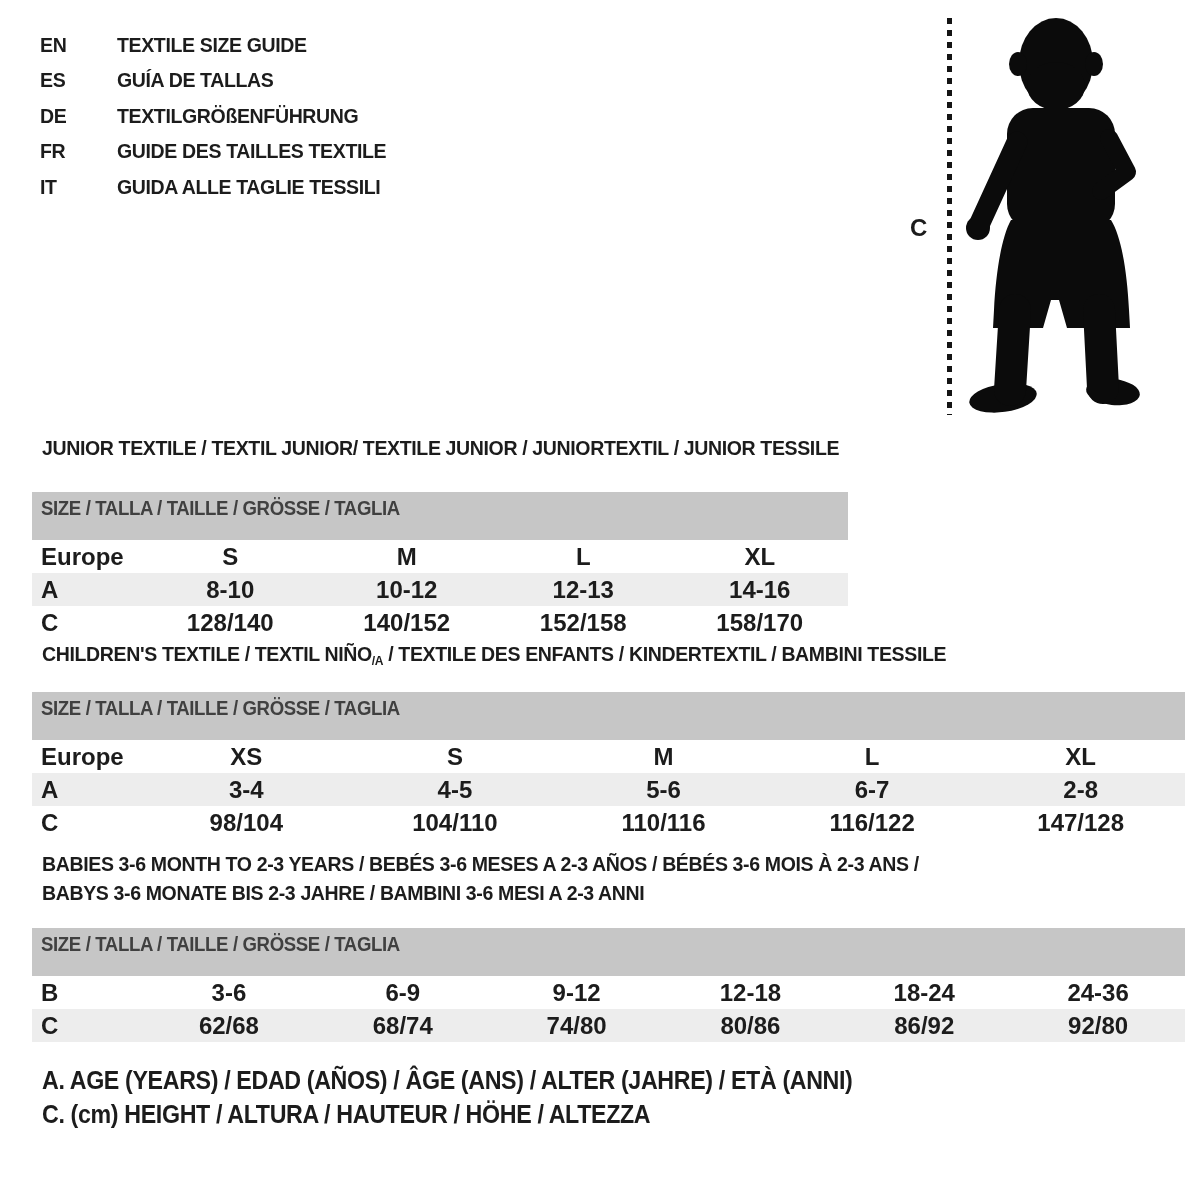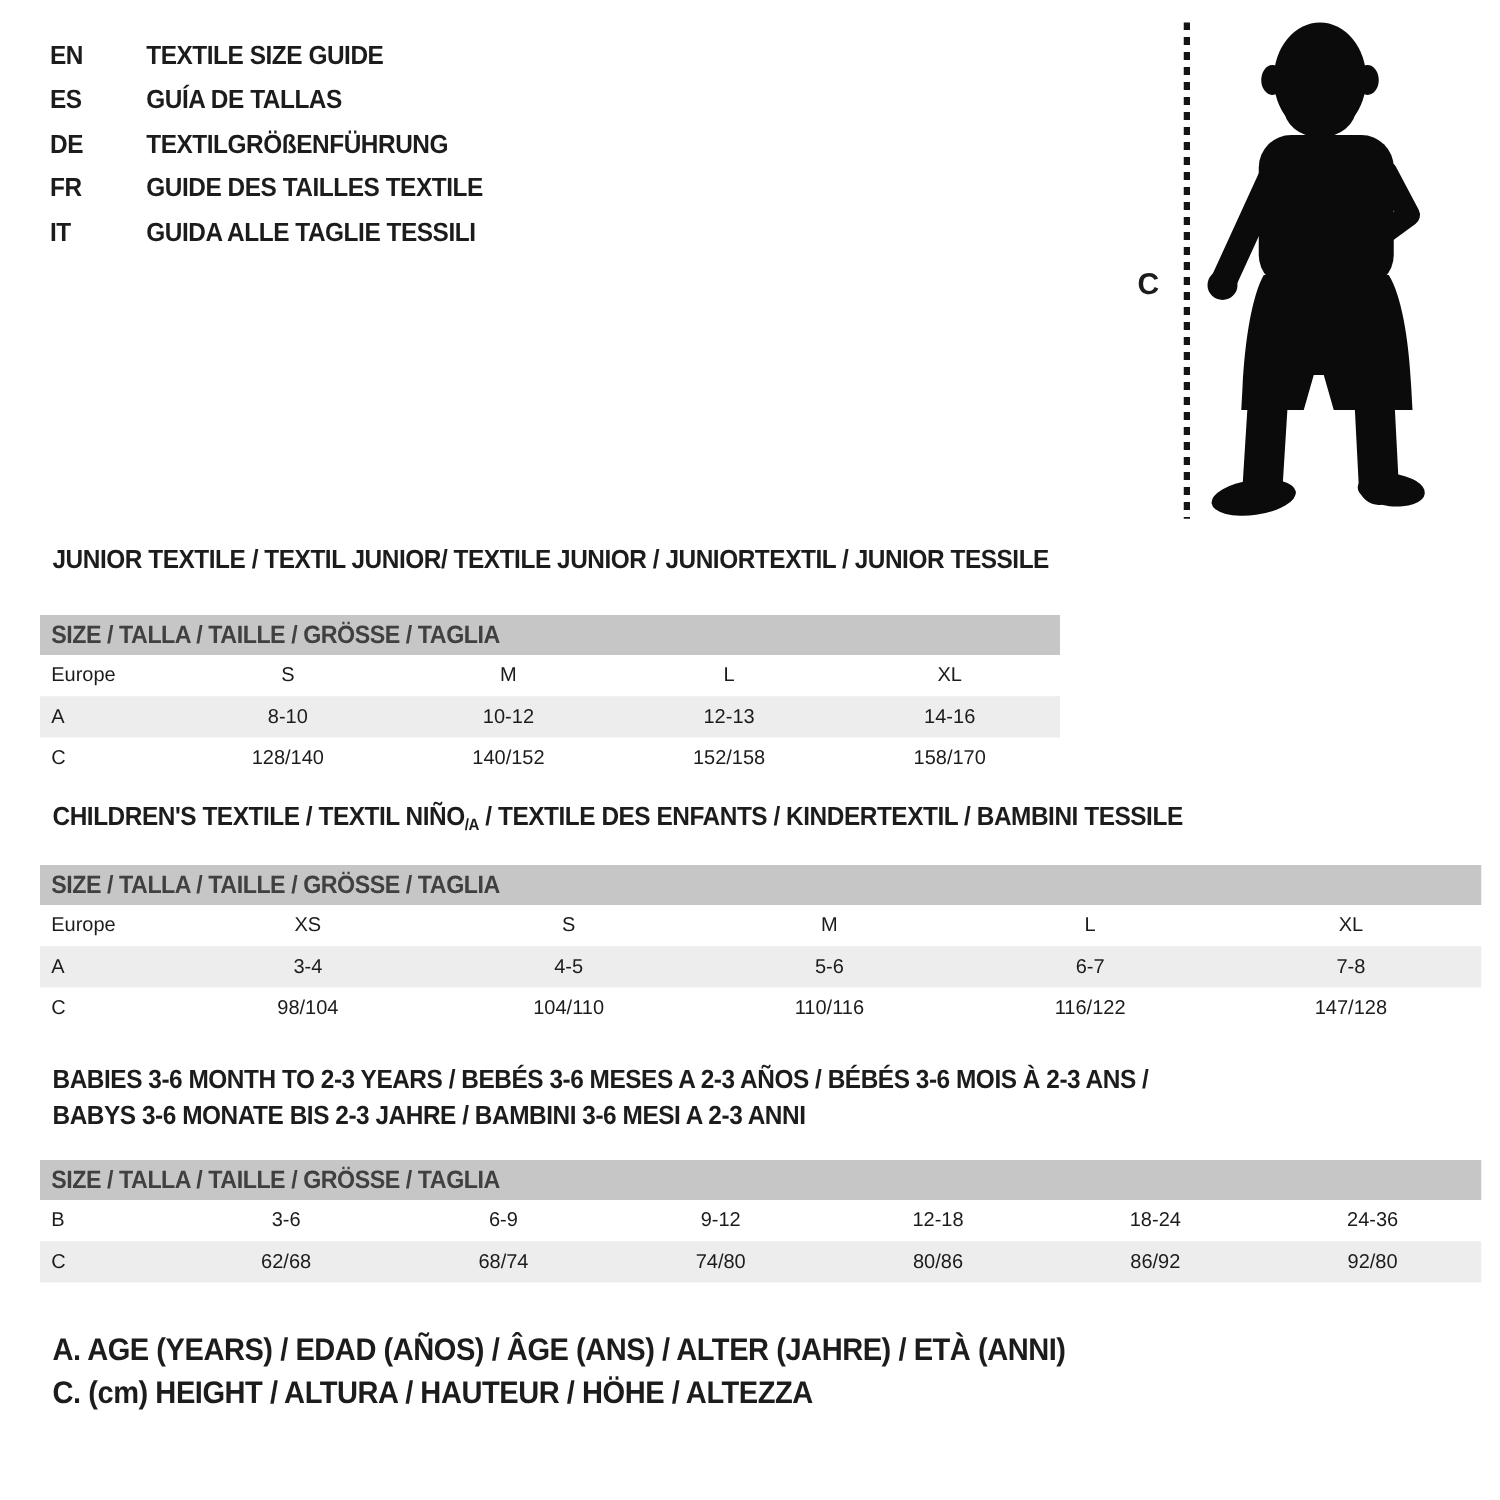--- a/index.html
+++ b/index.html
@@ -24,24 +24,24 @@
   .silhouette{position:absolute;left:963px;top:12px;width:180px;height:405px;}
 
   
   .section-title{position:absolute;left:42px;font-size:21px;font-weight:bold;line-height:24px;margin:0;}
   .sub-a{font-size:13px;vertical-align:-4px;font-weight:bold;}
   .babies-title{line-height:29px;}
 
   
   .tbl{position:absolute;left:32px;}
   .tbl-bar{
-    height:32px;line-height:32px;background:#c6c6c6;color:#404040;
+    height:48px;line-height:32px;background:#c6c6c6;color:#404040;
     font-size:20px;font-weight:bold;padding-left:9px;box-sizing:border-box;
   }
-  .tbl-row{display:grid;align-items:center;height:33px;font-size:16px;}
+  .tbl-row{display:grid;align-items:center;height:33px;font-size:24px;font-weight:bold;}
   .cols4{grid-template-columns:110px repeat(4,1fr);}
   .cols5{grid-template-columns:110px repeat(5,1fr);}
   .cols6{grid-template-columns:110px repeat(6,1fr);}
   .tbl-row .rlabel{padding-left:9px;text-align:left;}
   .tbl-row .cell{text-align:center;}
   .stripe{background:#ededed;}
   .w-junior{width:816px;}
   .w-wide{width:1153px;}
 
   
@@ -142,21 +142,21 @@
       <span class="cell">M</span>
       <span class="cell">L</span>
       <span class="cell">XL</span>
     </div>
     <div class="tbl-row cols5 stripe">
       <span class="rlabel">A</span>
       <span class="cell">3-4</span>
       <span class="cell">4-5</span>
       <span class="cell">5-6</span>
       <span class="cell">6-7</span>
-      <span class="cell">7-8</span>
+      <span class="cell">2-8</span>
     </div>
     <div class="tbl-row cols5">
       <span class="rlabel">C</span>
       <span class="cell">98/104</span>
       <span class="cell">104/110</span>
       <span class="cell">110/116</span>
       <span class="cell">116/122</span>
       <span class="cell">147/128</span>
     </div>
   </div>

